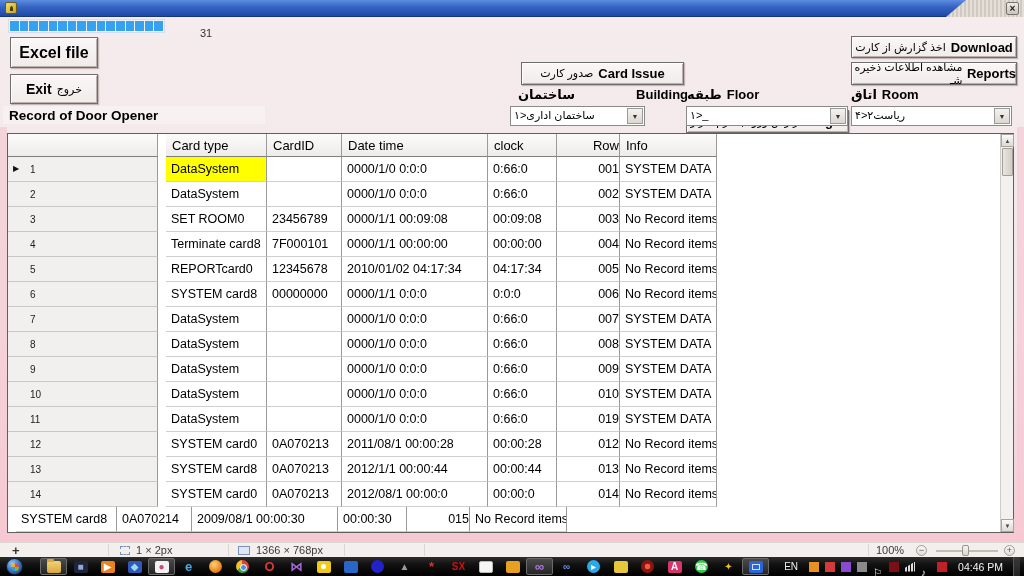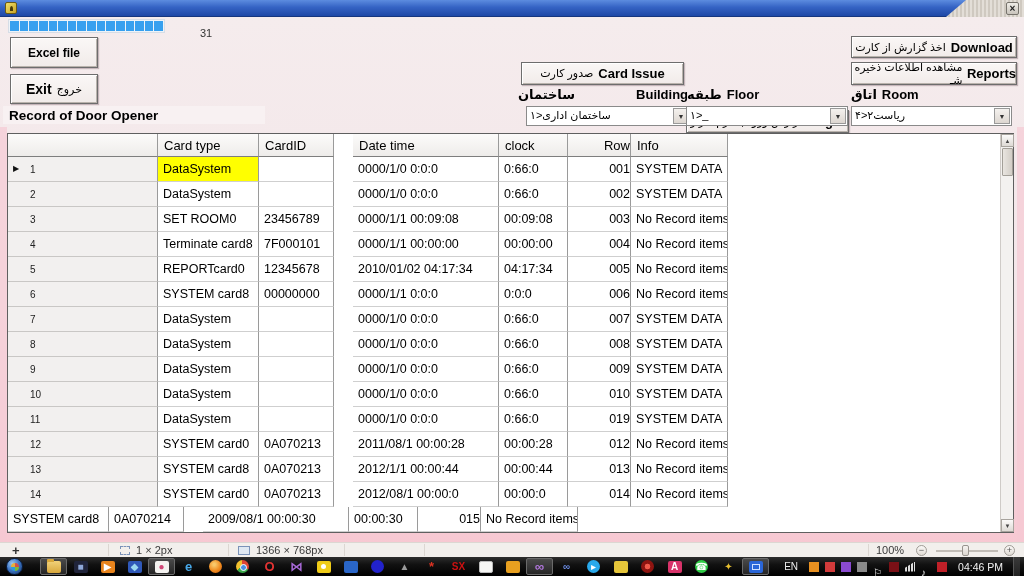--- a/index.html
+++ b/index.html
@@ -29,38 +29,38 @@
   .progress { position:absolute; left:8px; top:2px; width:157px; height:14px; display:flex; gap:1px; background:#eef3f8; border:1px solid #d6dde6; padding:1px; }
   .progress .seg { flex:1; background:#37a0ef; }
   .counter { position:absolute; left:200px; top:10px; font-size:11px; color:#333; }
 
   .btn { background:linear-gradient(180deg,#faf7f6,#f1ebe9); border:1px solid #6d6d6d;
     box-shadow:inset 1px 1px 0 #ffffff, inset -1px -1px 0 #b9b2ac, 1px 1px 1px rgba(90,60,70,.3);
     display:flex; align-items:center; justify-content:center; position:absolute; color:#000; cursor:default; }
   .btn .en { font-weight:bold; font-size:13px; }
   .btn .fa { font-size:11px; direction:rtl; }
   .btn .gap { width:5px; }
-  .btn-excel { left:10px; top:20px; width:88px; height:31px; font-size:12px; font-weight:bold; }
+  .btn-excel { left:10px; top:20px; width:88px; height:31px; font-size:16px; font-weight:bold; }
   .btn-exit  { left:10px; top:57px; width:88px; height:30px; }
   .btn-exit .en { font-size:14px; }
   .btn-dl  { left:851px; top:19px; width:166px; height:22px; }
   .btn-rep { left:851px; top:45px; width:166px; height:23px; }
   .btn-log { left:686px; top:45px; width:163px; height:23px;margin-top:48px; }
   .btn-ci  { left:521px; top:45px; width:163px; height:23px; }
 
   .record-label { position:absolute; left:3px; top:89px; width:262px; height:18px;
     background:#f8f1f2; font-size:13.5px; font-weight:bold; color:#000; padding:2px 0 0 6px; }
 
   .field-label { position:absolute; top:70px; font-size:13px; font-weight:bold; color:#000; display:flex; align-items:center; }
   .field-label .fa { direction:rtl; }
   .field-label .gap { width:5px; }
   .fl-building { left:518px;gap:28px; } .fl-floor { left:687px; } .fl-room { left:851px; }
 
   .combo { position:absolute; top:89px; height:20px; background:#fff; border:1px solid #8a8a8a; }
-  .cb-building { left:526px; width:165px; } .cb-floor { left:686px; width:162px; } .cb-room { left:851px; width:161px; }
+  .cb-building { left:510px; width:135px; } .cb-floor { left:686px; width:162px; } .cb-room { left:851px; width:161px; }
   .combo .val { position:absolute; left:3px; top:2px; right:20px; font-size:11px; color:#000;
     direction:rtl; text-align:left; white-space:nowrap; overflow:hidden; }
   .combo .drop { position:absolute; right:1px; top:1px; bottom:1px; width:16px;
     background:linear-gradient(180deg,#f4f1ee,#ddd7d1); border:1px solid #999;
     font-size:7px; color:#333; text-align:center; line-height:16px; }
 
   
   .grid { position:absolute; left:7px; top:116px; width:1007px; height:400px;
     background:#fff; border:1px solid #5f5f5f; }
   .g-inner { position:absolute; left:0; top:0; right:13px; bottom:0; overflow:hidden; }
@@ -68,21 +68,21 @@
   .g-hcell { background:linear-gradient(180deg,#fcfbfa,#eeecea); border-right:1px solid #9a9a9a;
     border-bottom:1px solid #7e7e7e; font-size:13px; color:#000; padding:4px 0 0 6px; white-space:nowrap; overflow:hidden; }
   .g-hfill { flex:1; background:#fff; }
   .g-row { display:flex; height:25px; }
   .g-rowhdr { width:150px; background:#f2f0ef; border-right:1px solid #9a9a9a; border-bottom:1px solid #c9c7c5;
     font-size:10px; color:#222; padding:7px 0 0 22px; position:relative; }
   .g-arrow { position:absolute; left:5px; top:7px; font-size:8px; color:#111; }
   .g-cell { border-right:1px solid #9a9a9a; border-bottom:1px solid #cfcfcf; font-size:12.5px; color:#000;
     padding:5px 0 0 5px; white-space:nowrap; overflow:hidden; }
   .g-fill { flex:1; background:#fff; }
-  .c-rowhdr { width:150px; } .c1 { width:101px; } .c2 { width:75px; } .c3 { width:146px;margin-left:19px; }
+  .c-rowhdr { width:150px; } .c1 { width:101px;margin-left:8px; } .c2 { width:75px; } .c3 { width:146px; }
   .c4 { width:69px; } .c5 { width:63px;text-align:right; } .c6 { width:97px; }
   .g-vscroll { position:absolute; right:0; top:0; bottom:0; width:13px; background:#f3f1ef; border-left:1px solid #cfcbc7; }
   .sb-btn { position:absolute; left:0; width:13px; height:13px; background:linear-gradient(180deg,#fbfaf9,#dedad5);
     border:1px solid #a8a49e; font-size:6px; color:#444; text-align:center; line-height:12px; }
   .sb-up { top:0; } .sb-down { bottom:0; }
   .sb-thumb { position:absolute; left:1px; top:14px; width:11px; height:28px;
     background:linear-gradient(90deg,#e9e5e0,#d2cdc6); border:1px solid #a39f98; border-radius:1px; }
 
   
   .statusbar { position:absolute; left:0; top:542px; width:1024px; height:15px; background:#f2efec; border-top:1px solid #dcd7d2; font-size:11px; color:#3a3a3a; }

